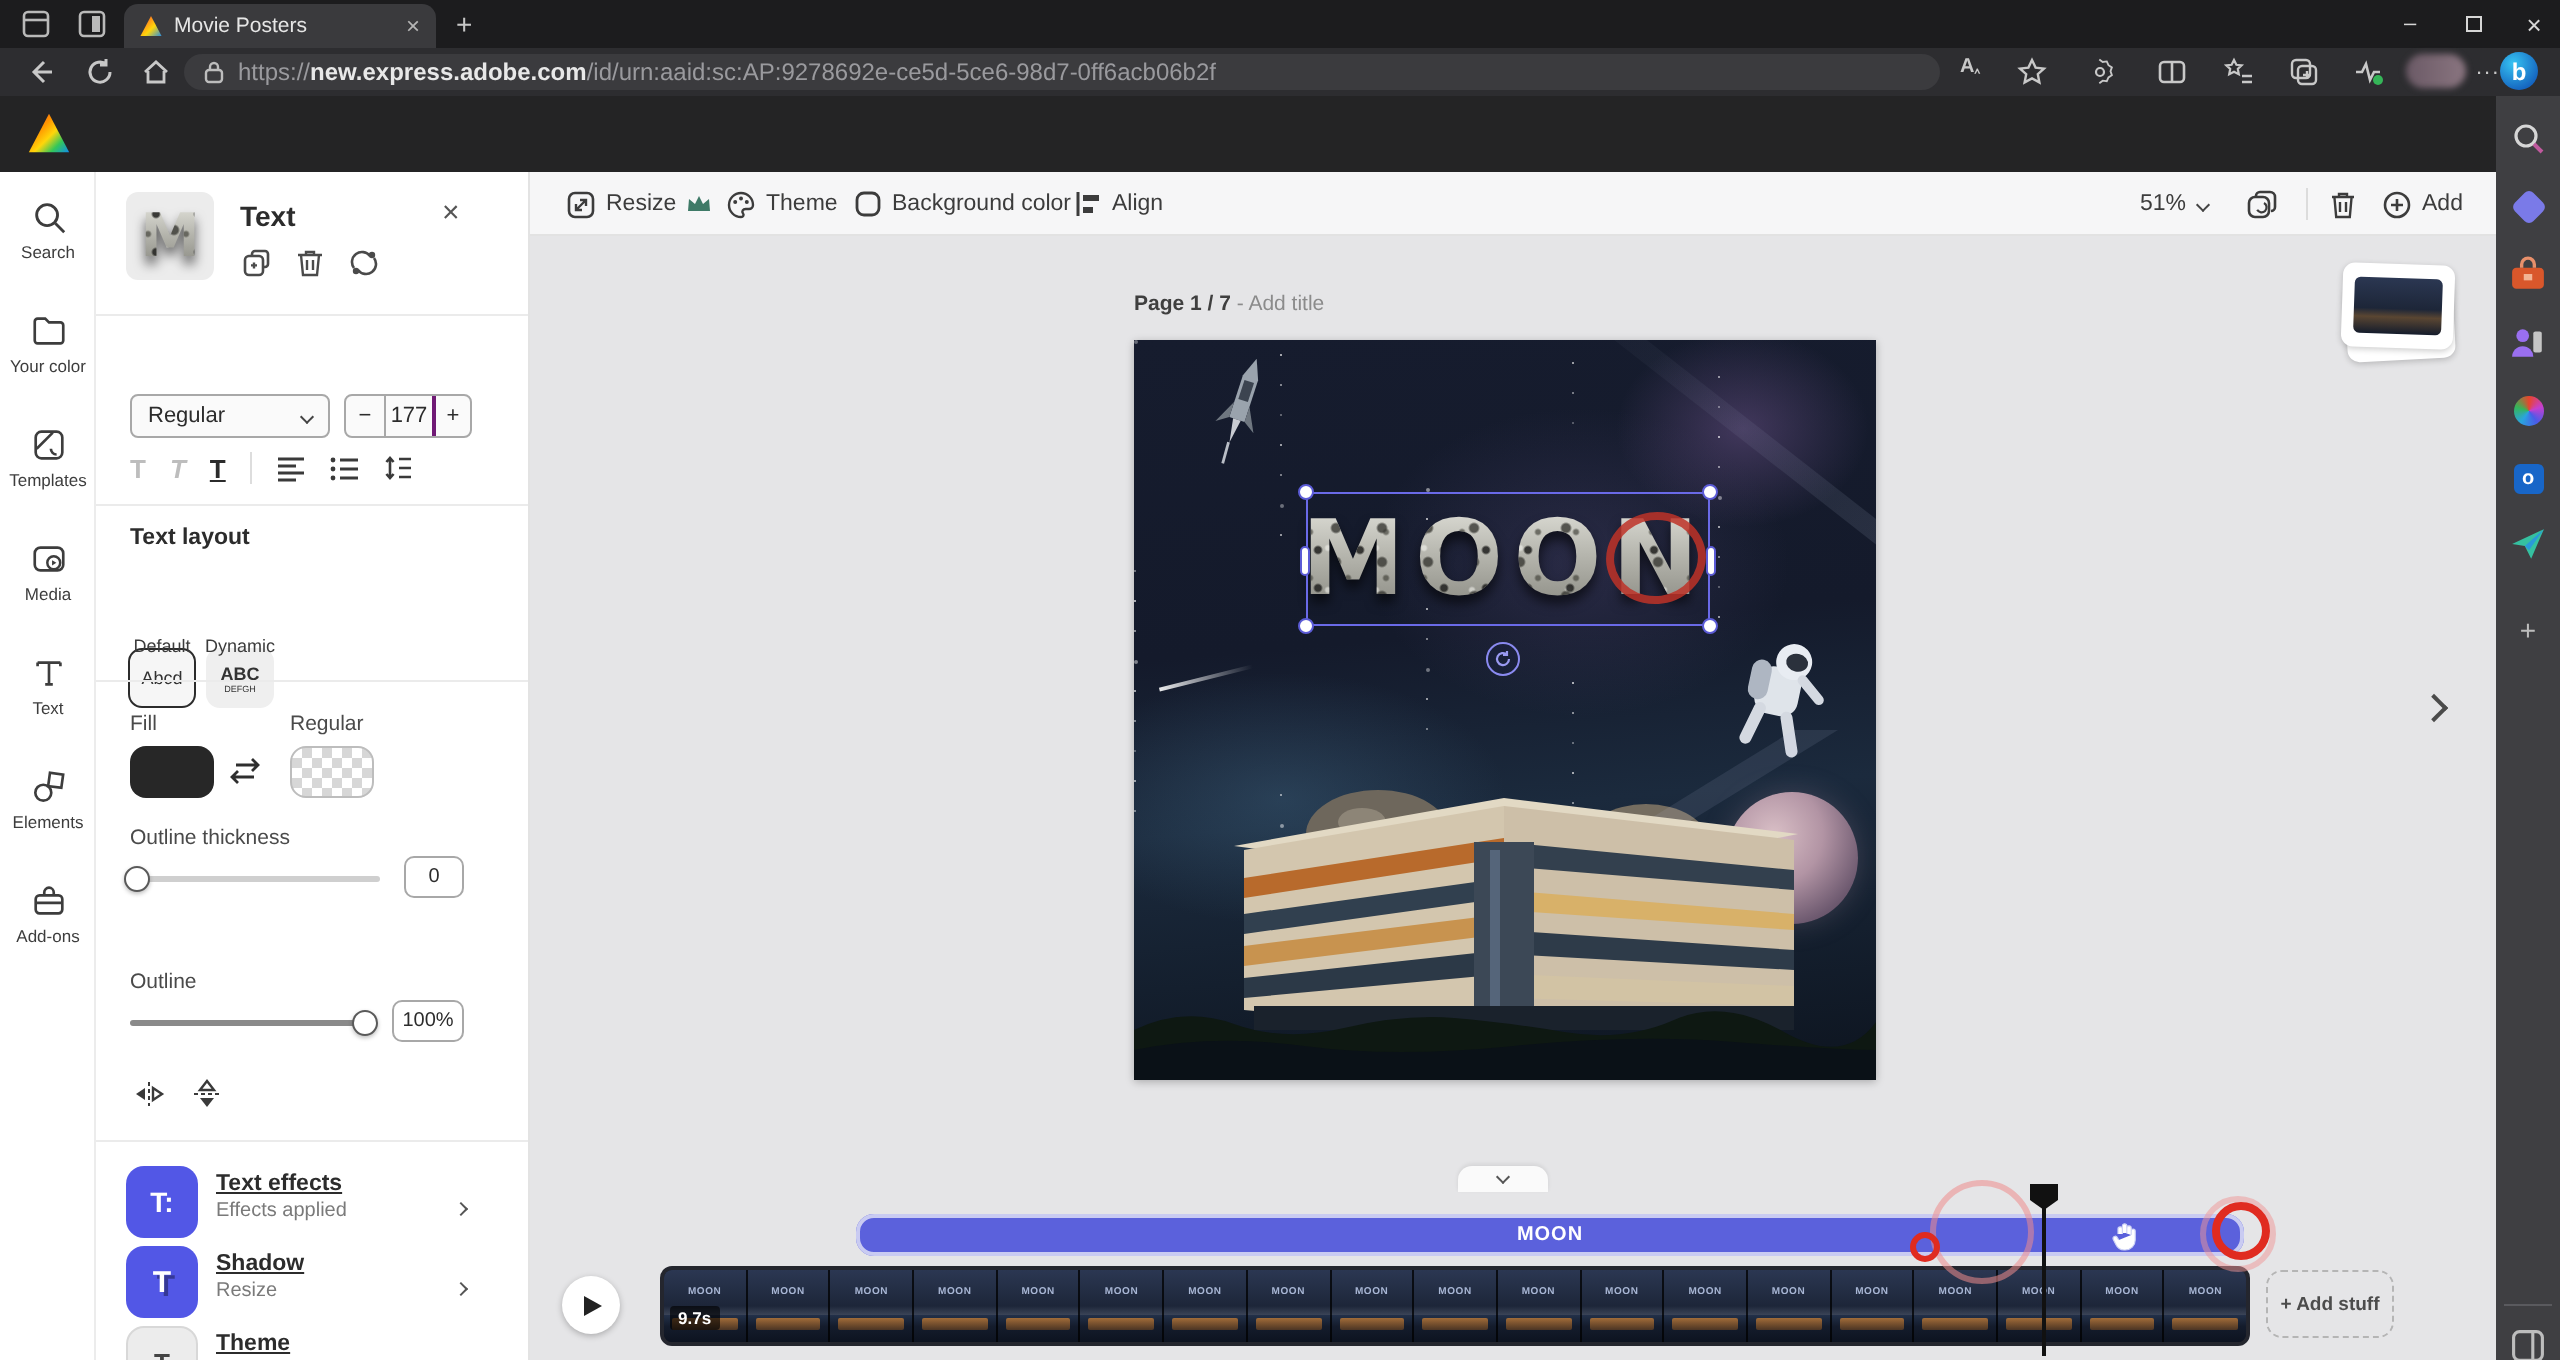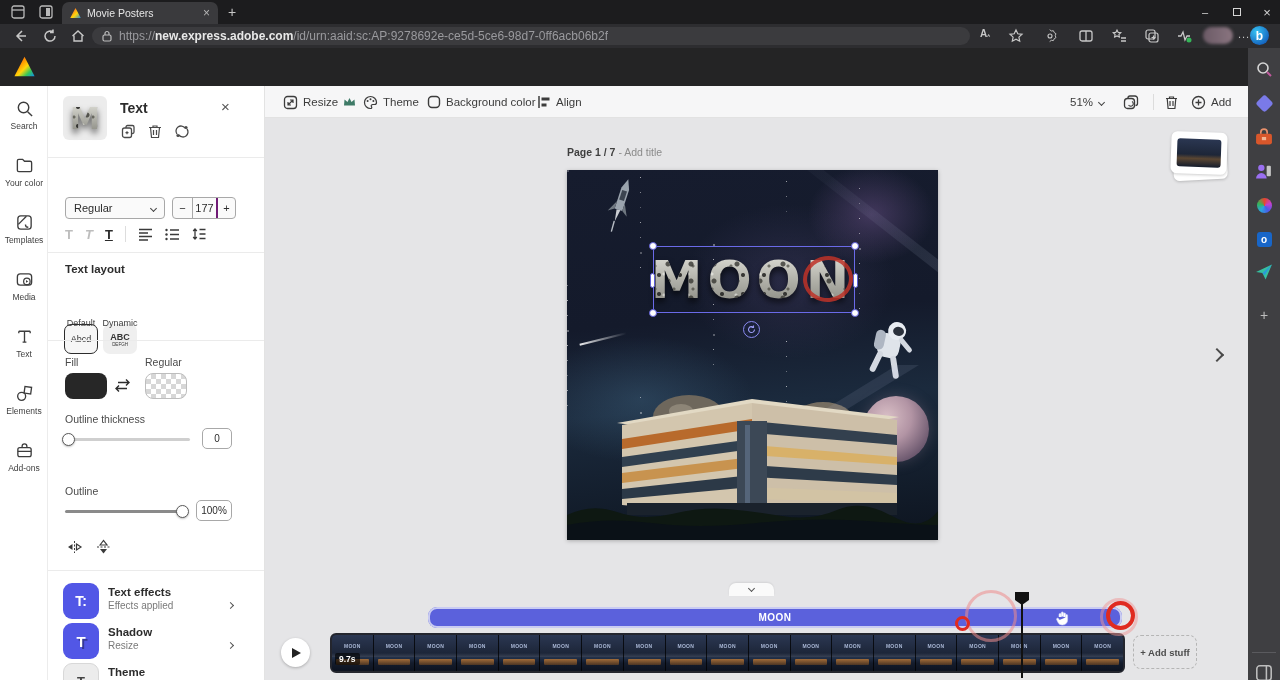--- a/index.html
+++ b/index.html
@@ -54,21 +54,21 @@
   .tile { position:absolute; width:34px; height:30px; background:#efefef; border-radius:7px; display:flex; flex-direction:column; align-items:center; justify-content:center; color:#333;margin-top:40px; }
   .tile.sel { border:1.8px solid #2c2c2c; background:#f6f6f6; }
   .tile-label { position:absolute; font-size:9px; color:#3c3c3c; text-align:center; width:40px; }
   .swatch { position:absolute; width:42px; height:26px; border-radius:8px; }
   .checker { background-image:linear-gradient(45deg,#d7d7d7 25%,transparent 25%,transparent 75%,#d7d7d7 75%),linear-gradient(45deg,#d7d7d7 25%,#fff 25%,#fff 75%,#d7d7d7 75%); background-size:10px 10px; background-position:0 0,5px 5px; border:1px solid #bdbdbd; }
   .slider-track { position:absolute; height:3px; background:#cfcfcf; border-radius:2px; }
   .knob { position:absolute; width:13px; height:13px; background:#fff; border:1.8px solid #5a5a5a; border-radius:50%; box-shadow:0 1px 2px rgba(0,0,0,.25); }
   .valbox { position:absolute; width:30px; height:21px; border:1px solid #a8a8a8; border-radius:5px; font-size:10px; color:#2c2c2c; text-align:center; background:#fff; }
   .fx-row { position:absolute; left:0; width:217px; height:40px; }
   .fx-icon { position:absolute; left:15px; top:0; width:36px; height:36px; border-radius:9px; display:flex; align-items:center; justify-content:center; color:#fff; font-weight:bold; }
-  .fx-title { position:absolute; left:60px; top:3px; font-size:11.5px; font-weight:bold; color:#2c2c2c; }
+  .fx-title { position:absolute; left:60px; top:3px; font-size:11.5px; font-weight:bold; color:#2c2c2c;text-decoration:underline; }
   .fx-sub { position:absolute; left:60px; top:17px; font-size:10px; color:#7a7a7a; }
   .fmt-t { font-size:13px; font-weight:bold; color:#bdbdbd; }
 
   
   .ctoolbar { position:absolute; left:265px; top:86px; width:983px; height:32px; background:#f6f6f7; border-bottom:1px solid #e2e2e2; }
   .ct-item { position:absolute; top:0; height:32px; display:flex; align-items:center; gap:5px; font-size:11.5px; color:#3c3c3c; }
   .canvas { position:absolute; left:265px; top:118px; width:983px; height:562px; background:#e5e5e7; }
   .page-ind { position:absolute; left:302px; top:28px; font-size:10.5px; color:#8b8b8b; }
   .page-ind b { color:#3f3f3f; }
 

